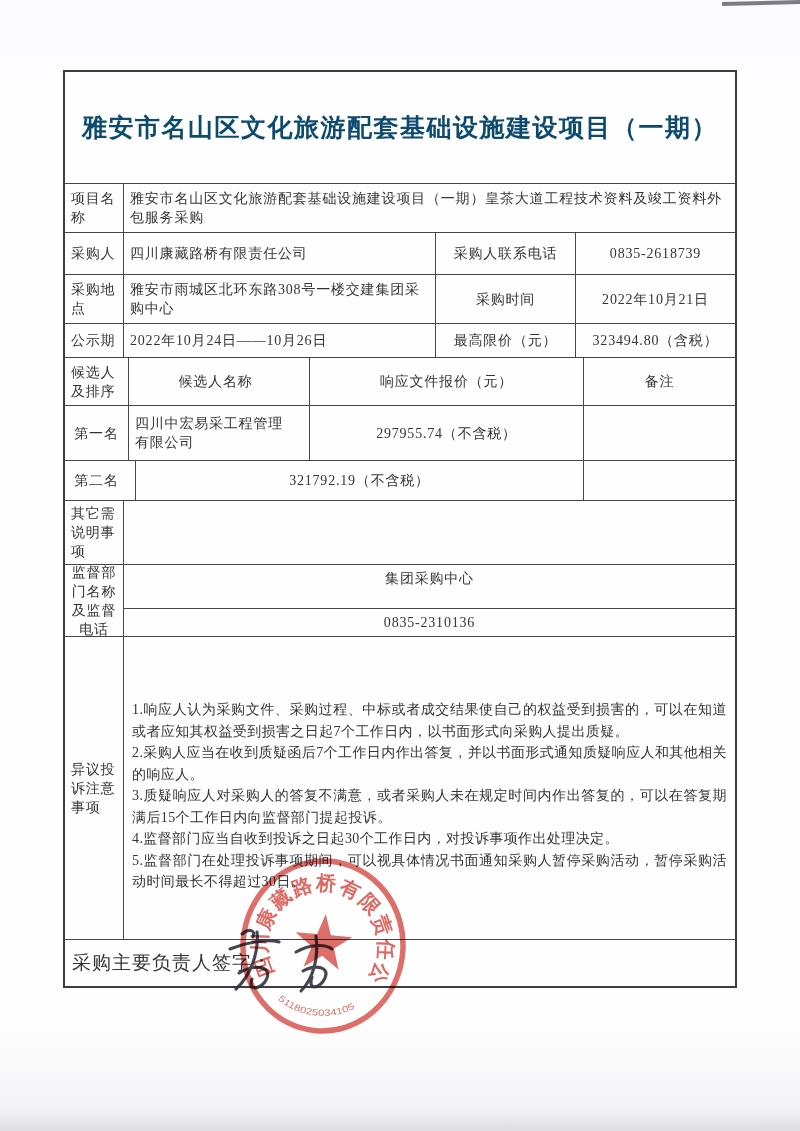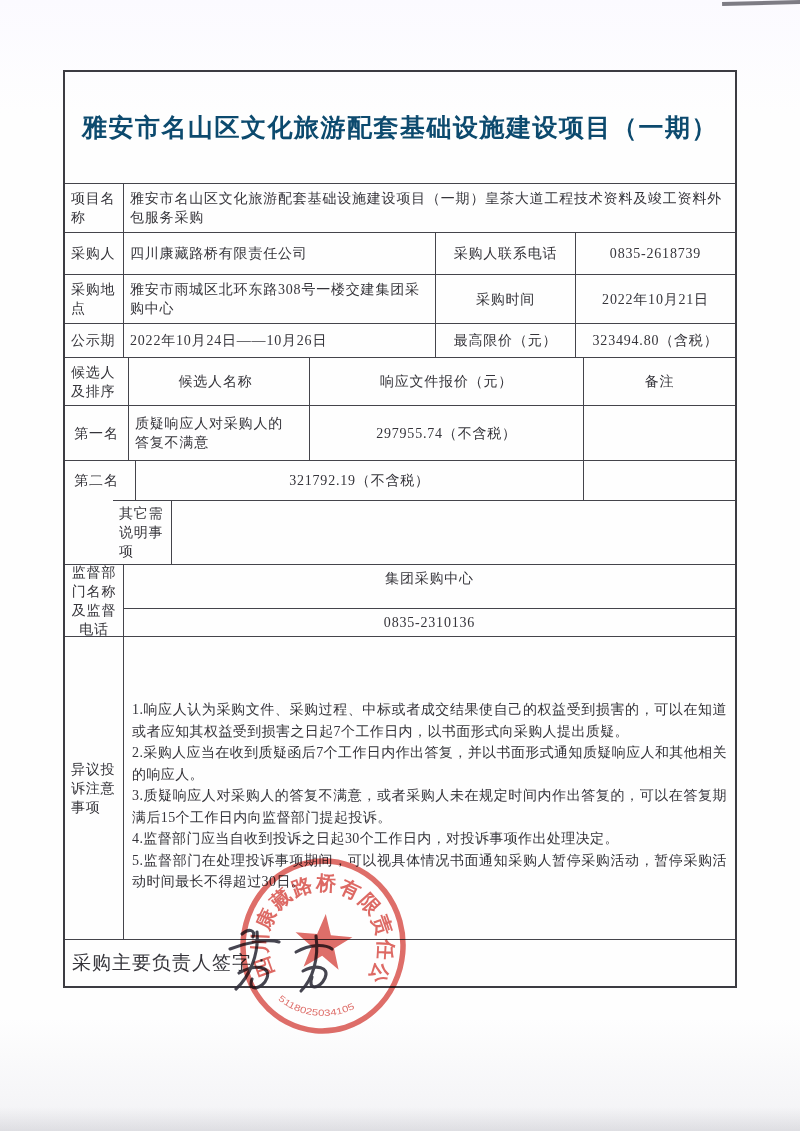--- a/index.html
+++ b/index.html
@@ -38,21 +38,21 @@
   .c-quote{flex:1;margin-left:7px;}
   .c-remark{width:152px;flex:none;}
   
   .h-project{height:49px;}
   .h-purchaser{height:42px;}
   .h-location{height:49px;}
   .h-publicity{height:34px;}
   .h-candhead{height:48px;}
   .h-cand1{height:55px;}
   .h-cand2{height:40px;}
-  .h-other{height:64px;margin-left:48px;}
+  .h-other{height:64px;}
   .h-superv{height:72px;}
   .h-complaint{height:303px;}
   .superv-right{flex:1;display:flex;flex-direction:column;border-left:1.6px solid #44444b;gap:16px;}
   .superv-sub{flex:1;display:flex;align-items:center;justify-content:center;font-size:14px;letter-spacing:.8px;}
   .superv-sub + .superv-sub{border-top:1.6px solid #44444b;}
   .complaint-body{
     flex:1;border-left:1.6px solid #44444b;box-sizing:border-box;
     display:flex;flex-direction:column;justify-content:center;
     padding:26px 8px 10px 8px;font-size:14px;line-height:21.5px;letter-spacing:.4px;
   }
@@ -102,21 +102,21 @@
 
   <div class="row h-candhead">
     <div class="cell c-rank lft">候选人及排序</div>
     <div class="cell c-name ctr">候选人名称</div>
     <div class="cell c-quote ctr">响应文件报价（元）</div>
     <div class="cell c-remark ctr">备注</div>
   </div>
 
   <div class="row h-cand1">
     <div class="cell c-rank ctr">第一名</div>
-    <div class="cell c-name lft">质疑响应人对采购人的答复不满意</div>
+    <div class="cell c-name lft">四川中宏易采工程管理有限公司</div>
     <div class="cell c-quote ctr">297955.74（不含税）</div>
     <div class="cell c-remark ctr"></div>
   </div>
 
   <div class="row h-cand2">
     <div class="cell c-rank ctr">第二名</div>
     <div class="cell c-quote ctr">321792.19（不含税）</div>
     <div class="cell c-remark ctr"></div>
   </div>
 

